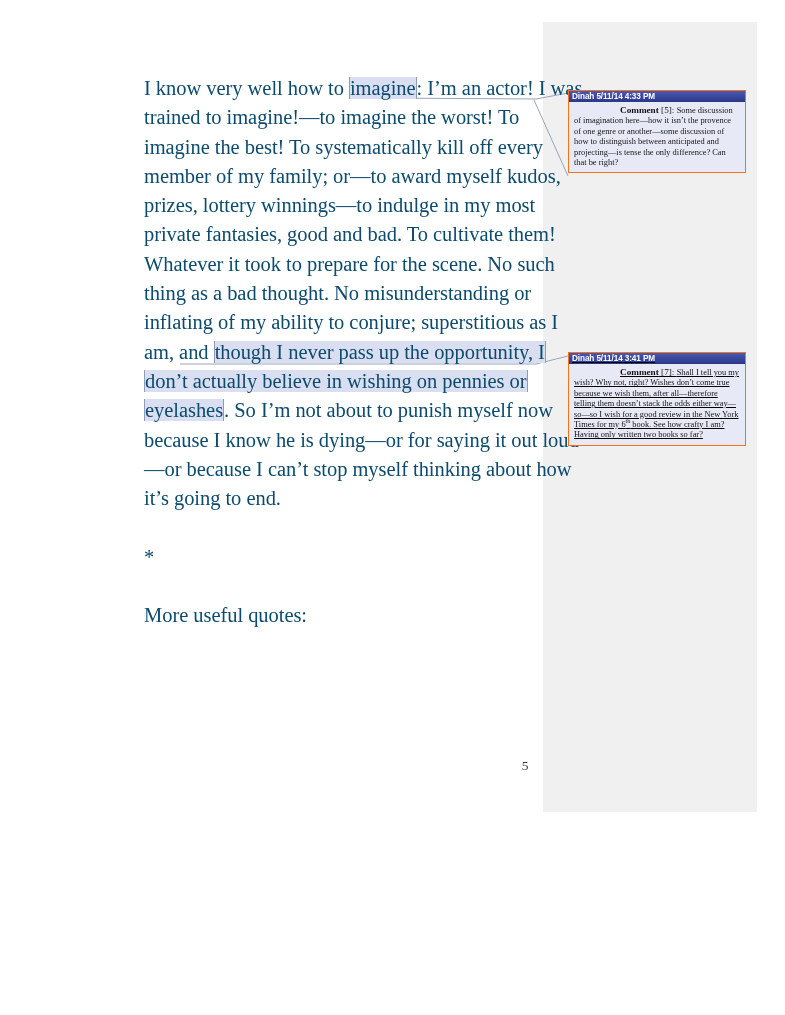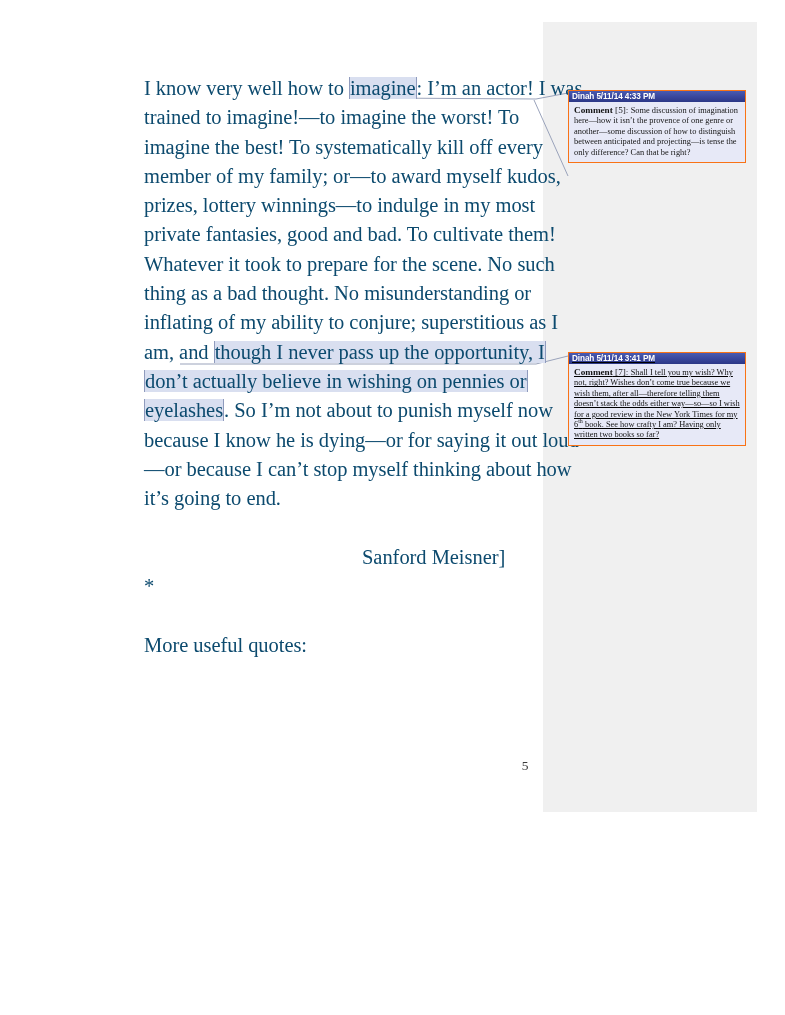--- a/index.html
+++ b/index.html
@@ -112,20 +112,21 @@
   .comment-body {
     padding: 3px 5px 4px 5px;
     font-size: 8.4px;
     line-height: 10.4px;
     color: #141414;
     background: #e7e9f7;
   }
   .comment-label {
     font-weight: 700;
     font-size: 9.2px;
+    margin-left: 46px;
   }
   .comment-num {
     font-weight: 400;
     font-size: 9.2px;
   }
   sup { font-size: 6px; vertical-align: super; line-height: 0; }
 
   #comment-5 { left: 568px; top: 90px; }
   #comment-6 { left: 568px; top: 171px; }
   #comment-7 { left: 568px; top: 352px; text-decoration: underline; }
@@ -147,21 +148,21 @@
     <line x1="180" y1="364" x2="536" y2="364" stroke="#9aa3bb" stroke-width="1"></line>
     <line x1="536" y1="364" x2="568" y2="356" stroke="#9aa3bb" stroke-width="1"></line>
   </svg>
 
   <div id="doc-body">
 
     <p class="para"><span>I know very well how to </span><span class="hl hl-edge-l hl-edge-r">imagine</span><span>: I’m an actor! I was trained to imagine!—to imagine the worst! To imagine the best! To systematically kill off every member of my family; or—to award myself kudos, prizes, lottery winnings—to indulge in my most private fantasies, good and bad. To cultivate them! Whatever it took to prepare for the scene. No such thing as a bad thought. No misunderstanding or inflating of  my ability to conjure; superstitious as I am, and </span><span class="hl hl-edge-l hl-edge-r">though I never pass up the opportunity, I don’t actually believe in wishing on pennies or eyelashes</span><span>. So I’m not about to punish myself now because I know he is dying—or for saying it out loud—or because I can’t stop myself thinking about how it’s going to end.</span></p>
 
     <div class="spacer-line"></div>
 
-    <p class="para"><span class="indent-sig">Sanford Meisner]</span></p>
+    <p class="para"></p>
 
     <p class="para">*</p>
 
     <div class="spacer-line"></div>
 
     <p class="para">More useful quotes:</p>
 
     <div class="spacer-line"></div>
 
   </div>

